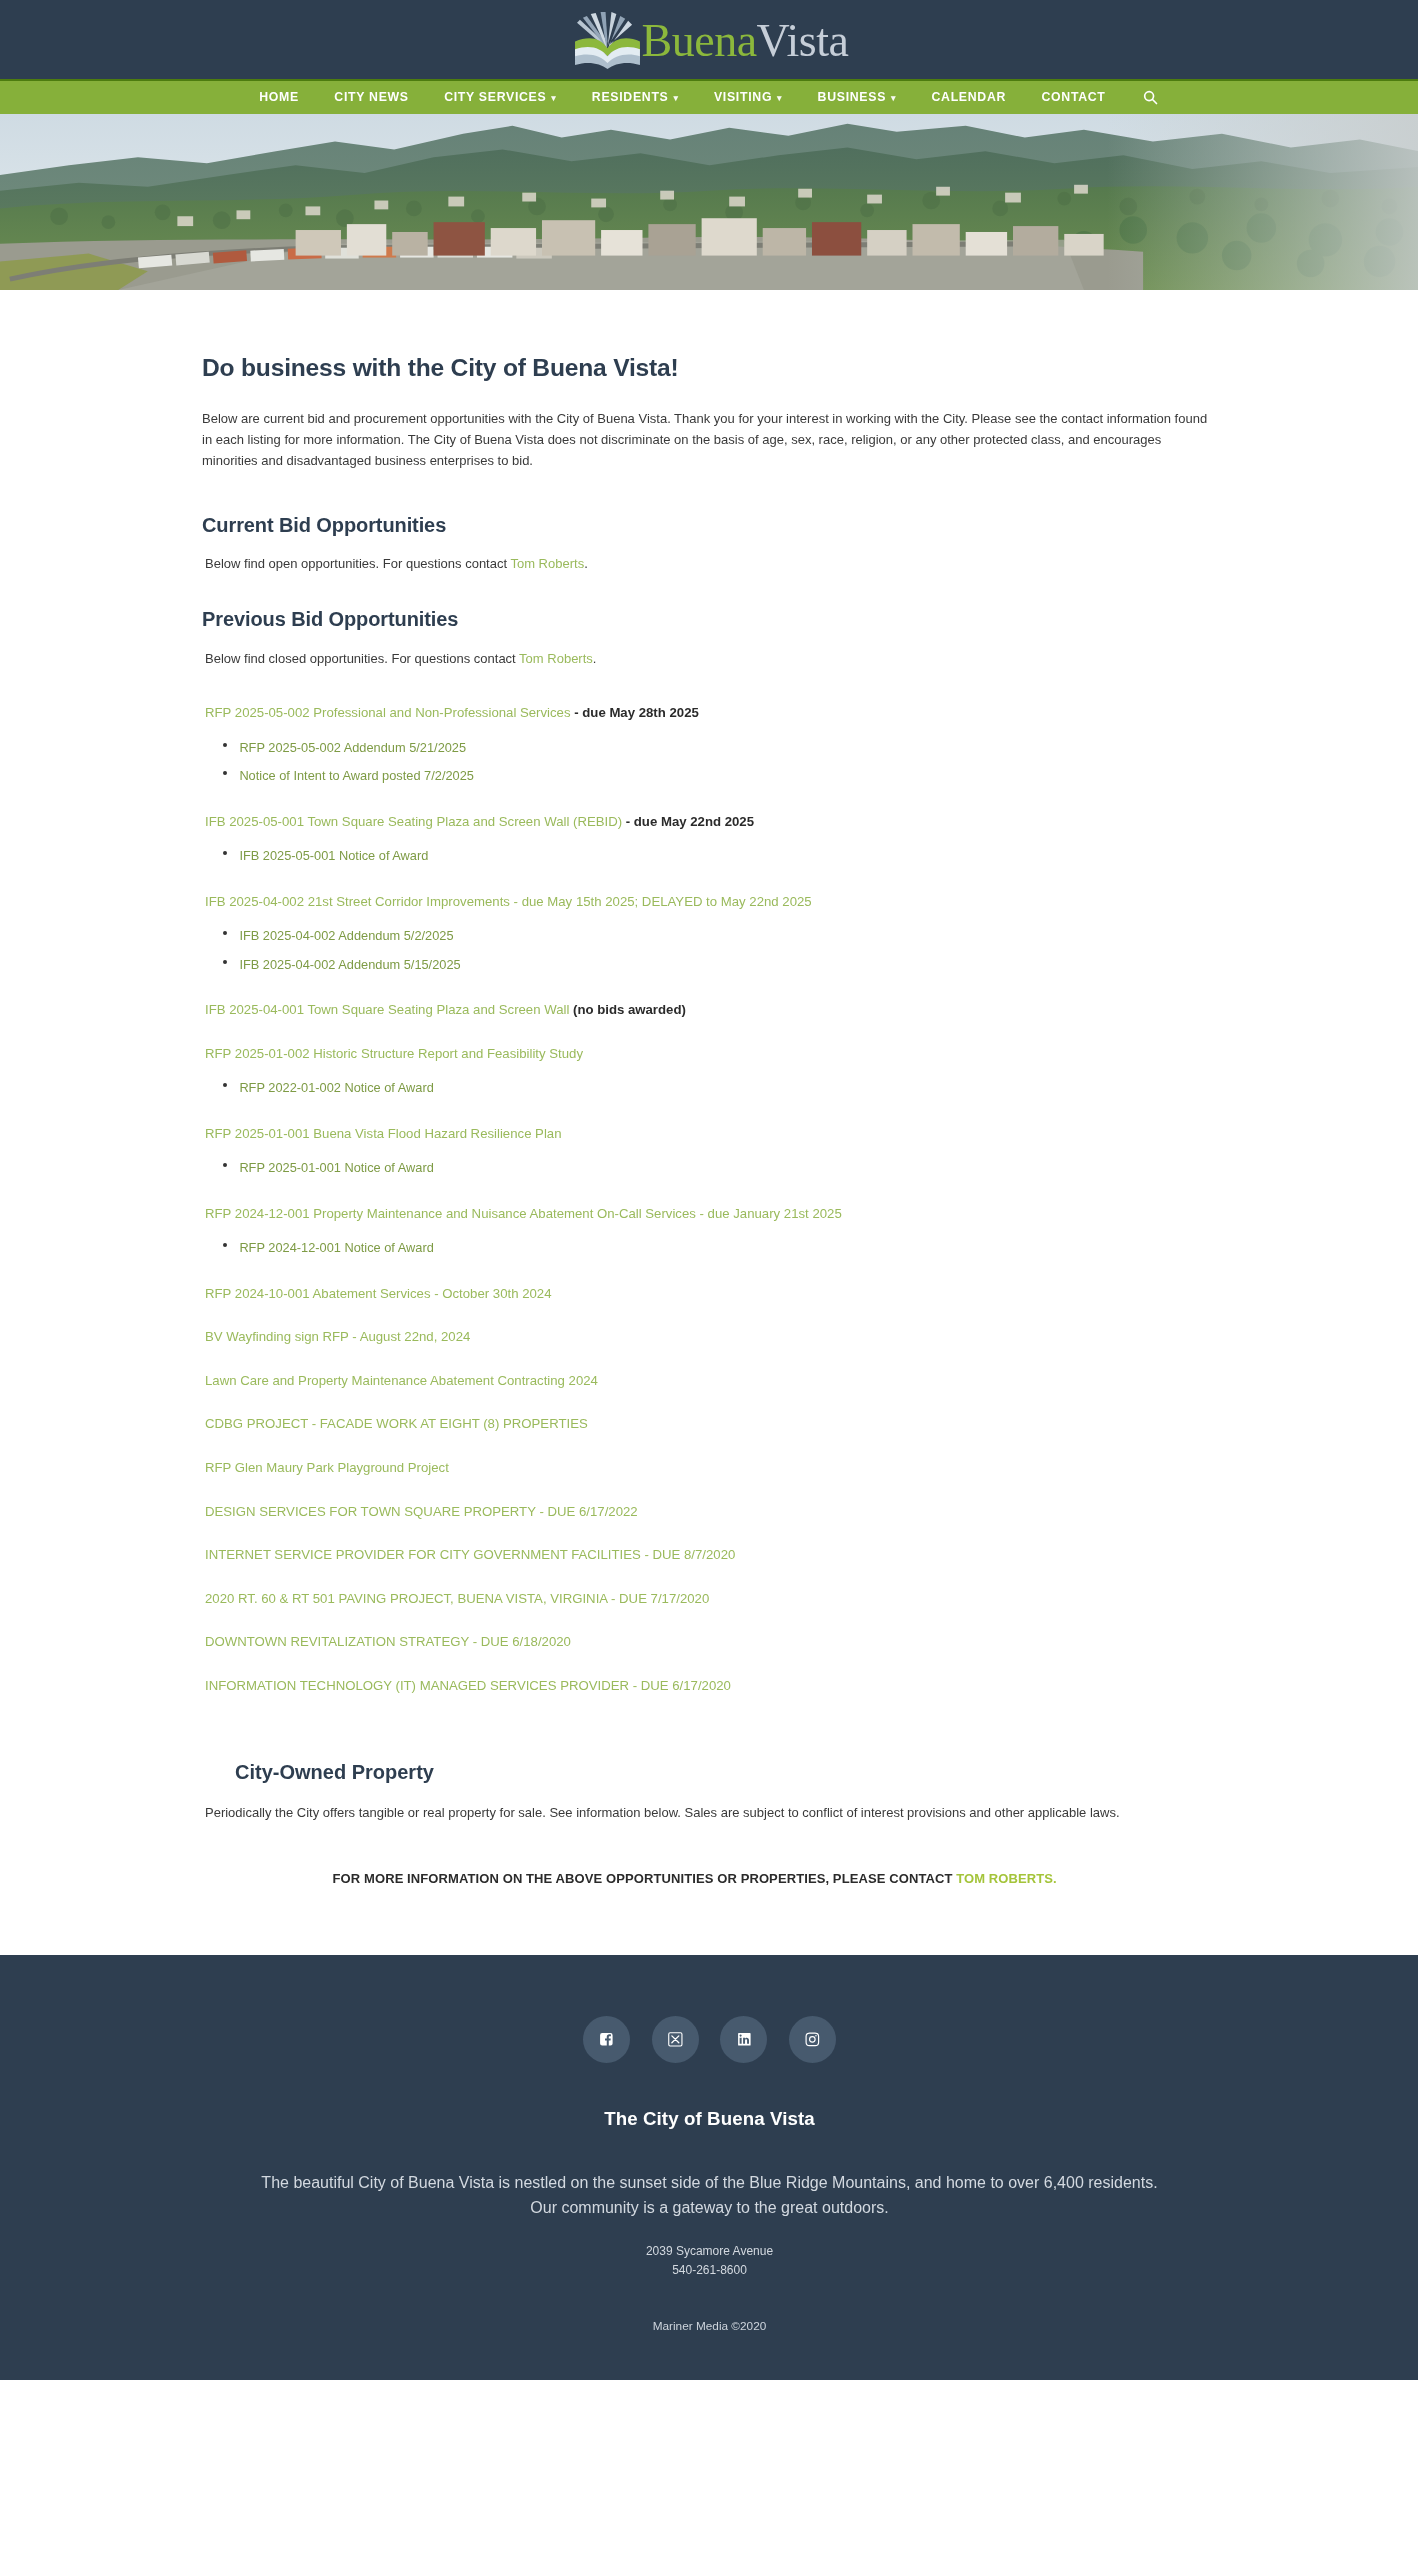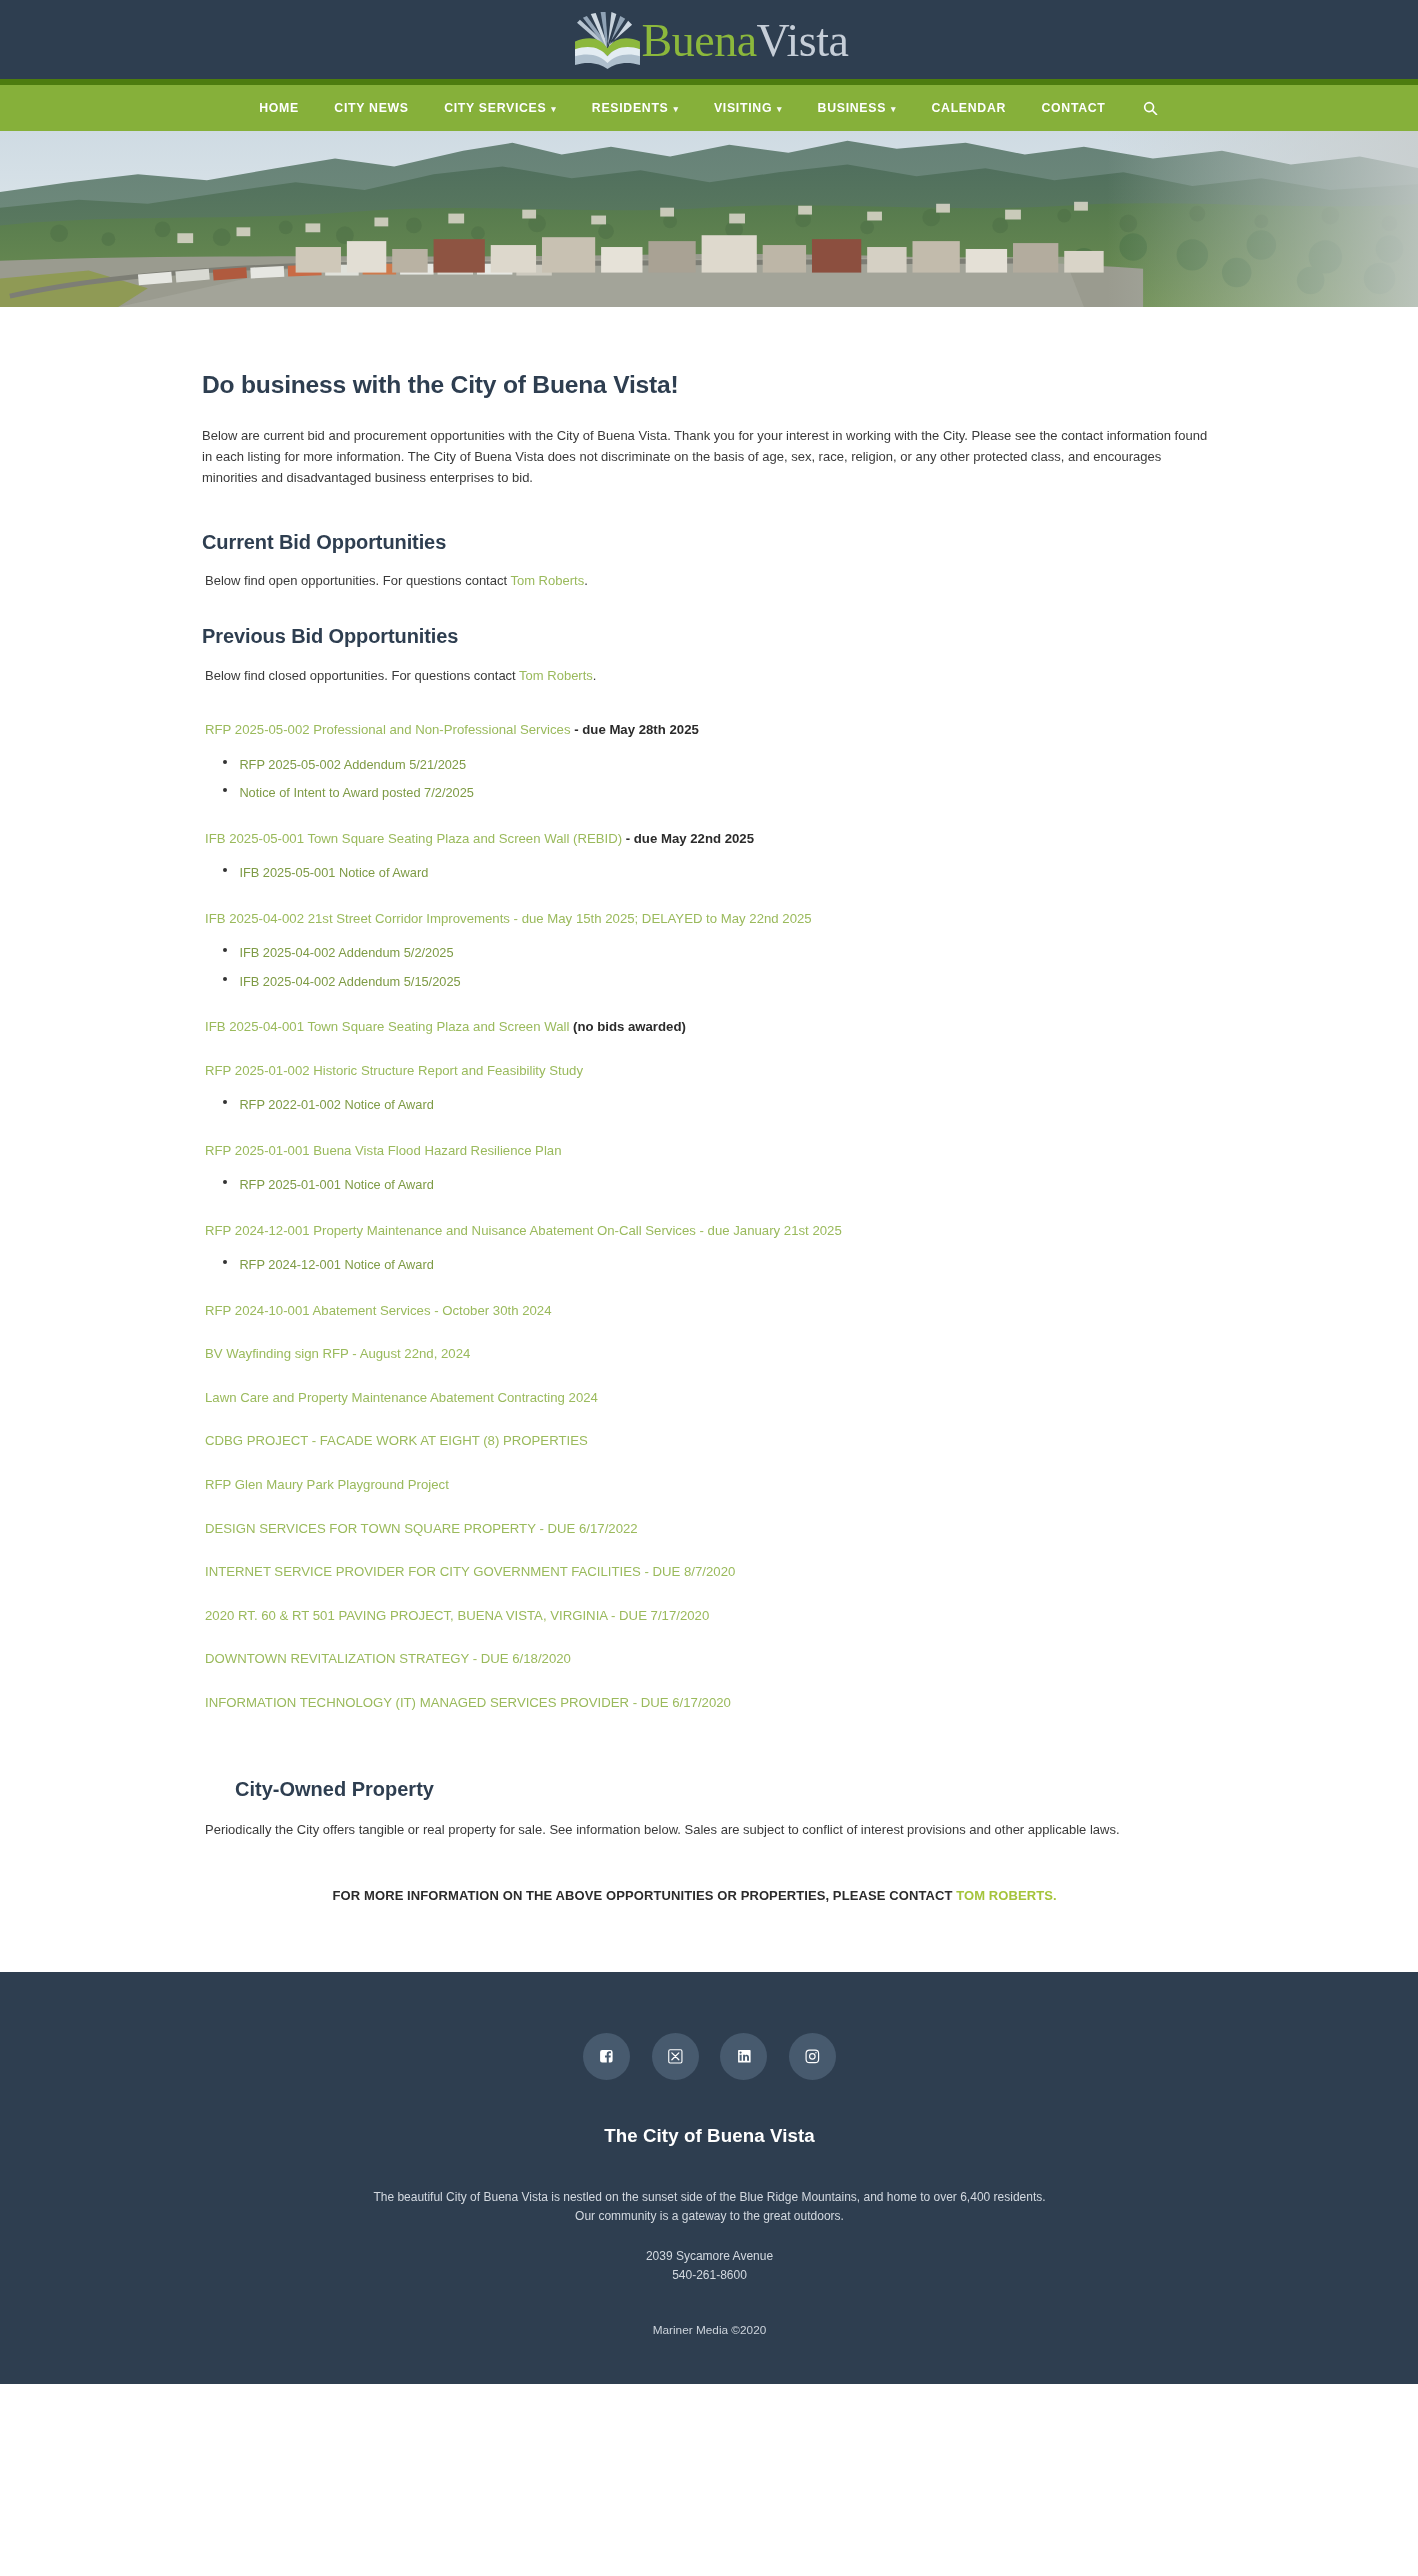--- a/index.html
+++ b/index.html
@@ -33,23 +33,23 @@
     letter-spacing: -0.5px;
     white-space: nowrap;
     margin-left: -5.9px;
     margin-top: 2px;
   }
   .logo-text .buena { color: #8cb83c; }
   .logo-text .vista { color: #c6ced8; }
 
   
   .navbar {
-    height: 52px;
+    height: 35px;
     background: #86b03a;
-    border-top: 6px solid #4d7c0f;
+    border-top: 2px solid #4d7c0f;
     display: flex;
     align-items: center;
     justify-content: center;
   }
   .nav-inner {
     display: flex;
     align-items: center;
     gap: 0px;
   }
   .nav-item {
@@ -220,21 +220,21 @@
   }
   .social-btn svg { display: block; }
   .footer-title {
     font-size: 18.7px;
     font-weight: bold;
     color: #ffffff;
     margin-bottom: 41px;
     letter-spacing: 0.1px;
   }
   .footer-desc {
-    font-size: 12px;
+    font-size: 16px;
     line-height: 1.55;
     color: #d3d9e0;
     margin-bottom: 21.7px;
   }
   .footer-addr {
     font-size: 12px;
     line-height: 1.55;
     color: #d3d9e0;
     margin-bottom: 39px;
   }

